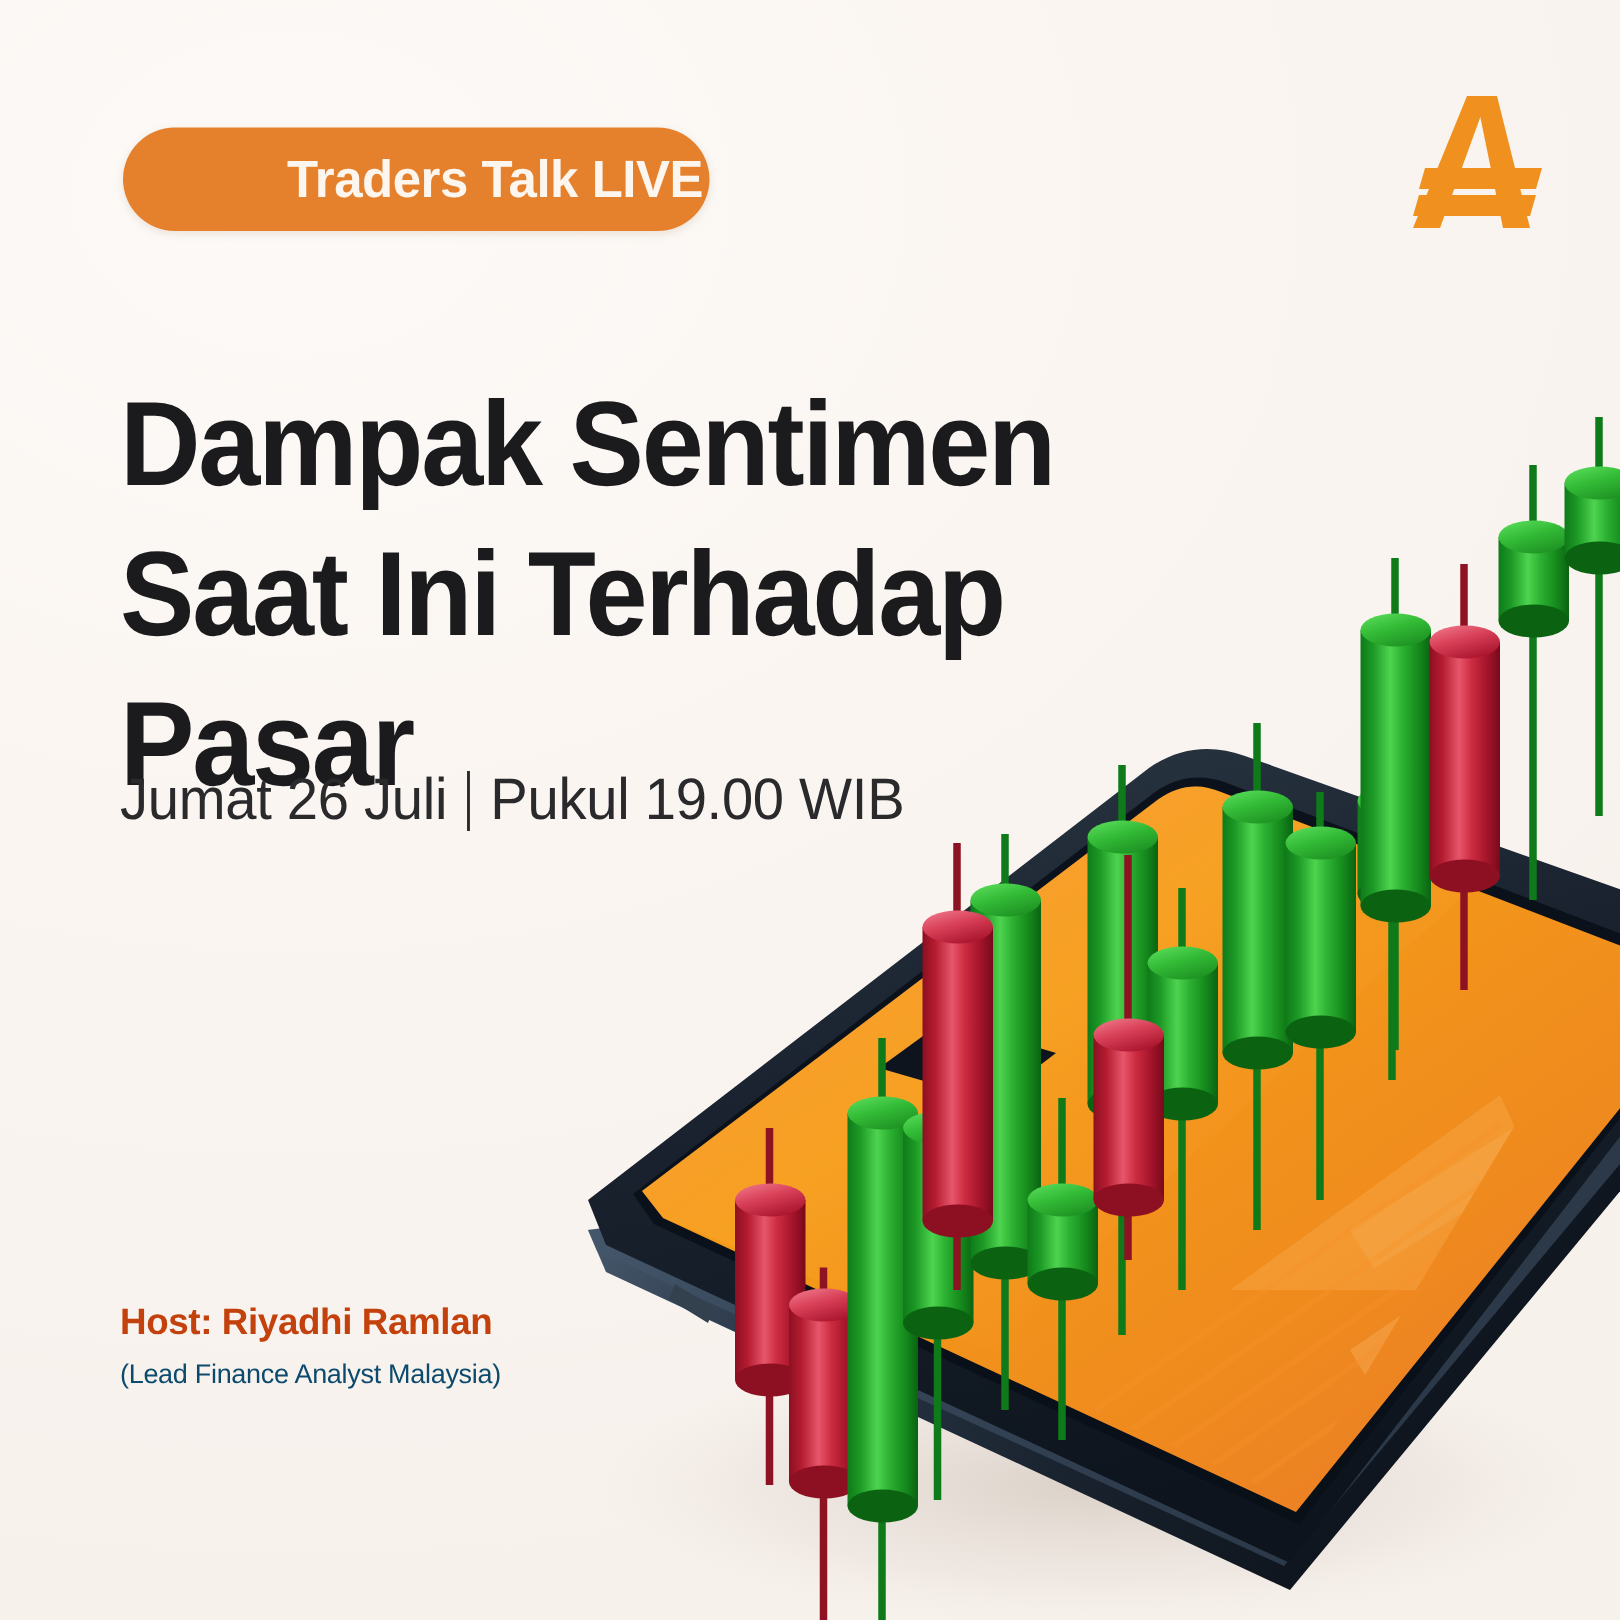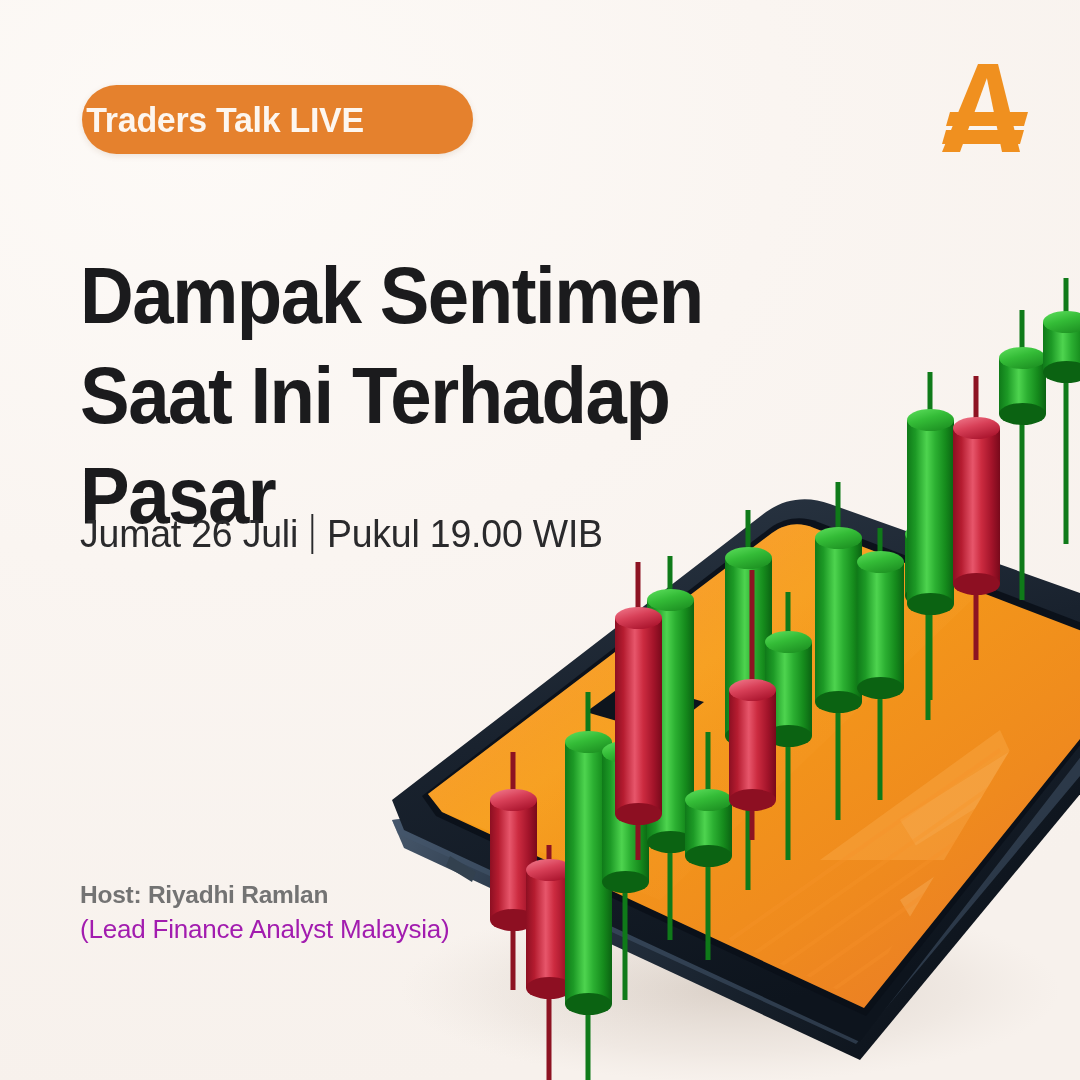--- a/index.html
+++ b/index.html
@@ -28,21 +28,21 @@
   .pill {
     position: absolute;
     left: 82px;
     top: 85px;
     width: 391px;
     height: 69px;
     border-radius: 35px;
     background: #e5812d;
     display: flex;
     align-items: center;
-    justify-content: flex-start;
+    justify-content: flex-end;
     box-shadow: 0 2px 6px rgba(120, 70, 20, .13);
   }
   .pill-label {
     color: #fdf6ef;
     font-size: 35px;
     font-weight: 700;
     letter-spacing: -0.3px;
     transform: scaleX(.97);
   }
 
@@ -97,31 +97,30 @@
   .credits {
     position: absolute;
     left: 80px;
     top: 866px;
     width: 470px;
     z-index: 6;
   }
   .credit-block { margin-bottom: 34px; }
   .credit-block:last-child { margin-bottom: 0; }
   .credit-name {
-    color: #737373;
+    color: #c2410c;
     font-size: 24.5px;
     font-weight: 700;
     letter-spacing: -0.25px;
     line-height: 32px;
     white-space: nowrap;
-    margin-top: 13px;
   }
   .credit-role {
-    color: #a21caf;
-    font-size: 26px;
+    color: #0c4a6e;
+    font-size: 18px;
     font-weight: 400;
     letter-spacing: -0.2px;
     line-height: 32px;
     margin-top: 2px;
     white-space: nowrap;
   }
 
   
   .art {
     position: absolute;

